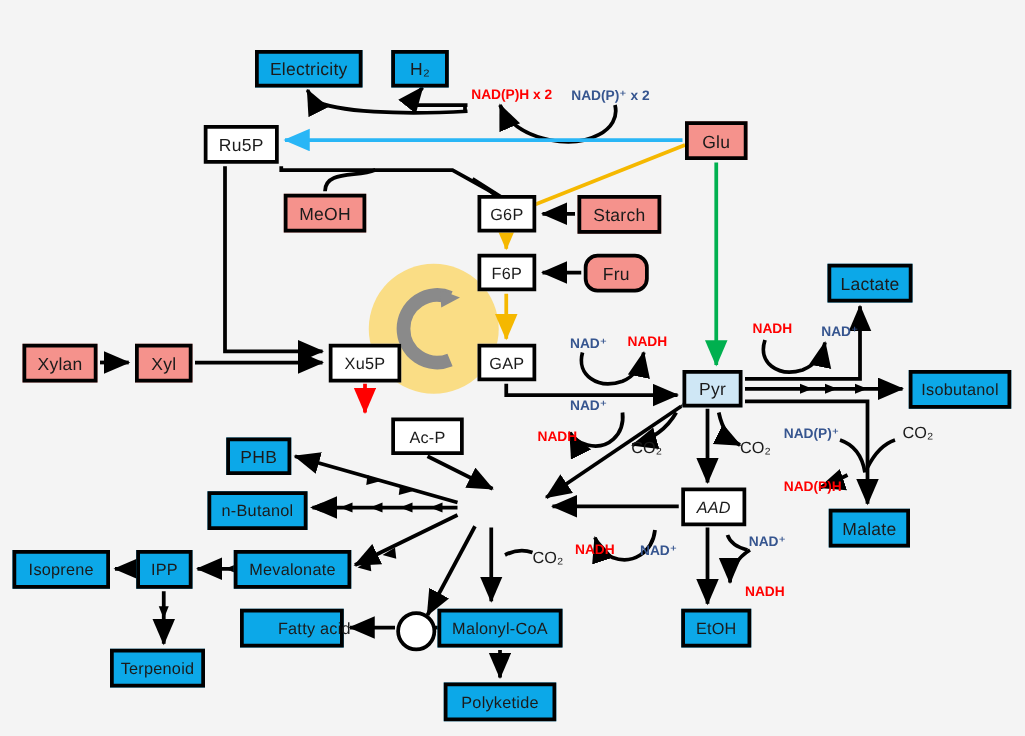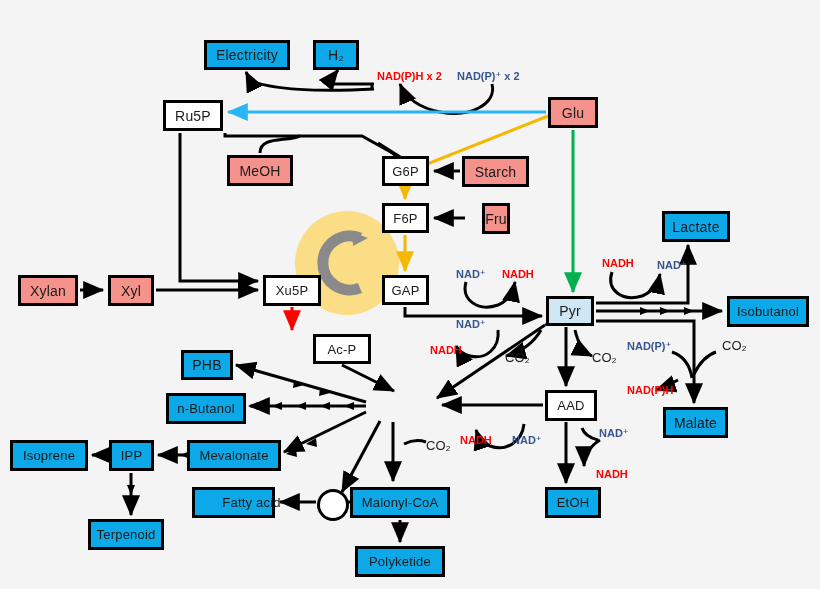--- a/index.html
+++ b/index.html
@@ -181,21 +181,21 @@
     </div>
   <div class="node n-white n-sm" style="left:382px;top:156px;width:47px;height:30px;">
       <span>G6P</span>
     </div>
   <div class="node n-pink" style="left:462px;top:156px;width:67px;height:31px;">
       <span>Starch</span>
     </div>
   <div class="node n-white n-sm" style="left:382px;top:203px;width:47px;height:30px;">
       <span>F6P</span>
     </div>
-  <div class="node n-pink" style="left:482px;top:203px;width:28px;height:31px;">
+  <div class="node n-pink" style="left:467px;top:203px;width:52px;height:31px;border-radius:11px;">
       <span>Fru</span>
     </div>
   <div class="node n-blue" style="left:662px;top:211px;width:68px;height:31px;">
       <span>Lactate</span>
     </div>
   <div class="node n-pink" style="left:18px;top:275px;width:60px;height:31px;">
       <span>Xylan</span>
     </div>
   <div class="node n-pink" style="left:108px;top:275px;width:46px;height:31px;">
       <span>Xyl</span>
@@ -211,21 +211,21 @@
     </div>
   <div class="node n-blue n-sm" style="left:727px;top:296px;width:82px;height:31px;">
       <span>Isobutanol</span>
     </div>
   <div class="node n-white n-sm" style="left:313px;top:334px;width:58px;height:30px;">
       <span>Ac-P</span>
     </div>
   <div class="node n-blue" style="left:181px;top:350px;width:52px;height:30px;">
       <span>PHB</span>
     </div>
-  <div class="node n-white n-sm" style="left:545px;top:390px;width:52px;height:31px;">
+  <div class="node n-white n-sm" style="left:545px;top:390px;width:52px;height:31px;font-style:italic;">
       <span>AAD</span>
     </div>
   <div class="node n-blue" style="left:663px;top:407px;width:65px;height:31px;">
       <span>Malate</span>
     </div>
   <div class="node n-blue n-sm" style="left:166px;top:393px;width:80px;height:31px;">
       <span>n-Butanol</span>
     </div>
   <div class="node n-blue n-sm" style="left:10px;top:440px;width:78px;height:31px;">
       <span>Isoprene</span>

